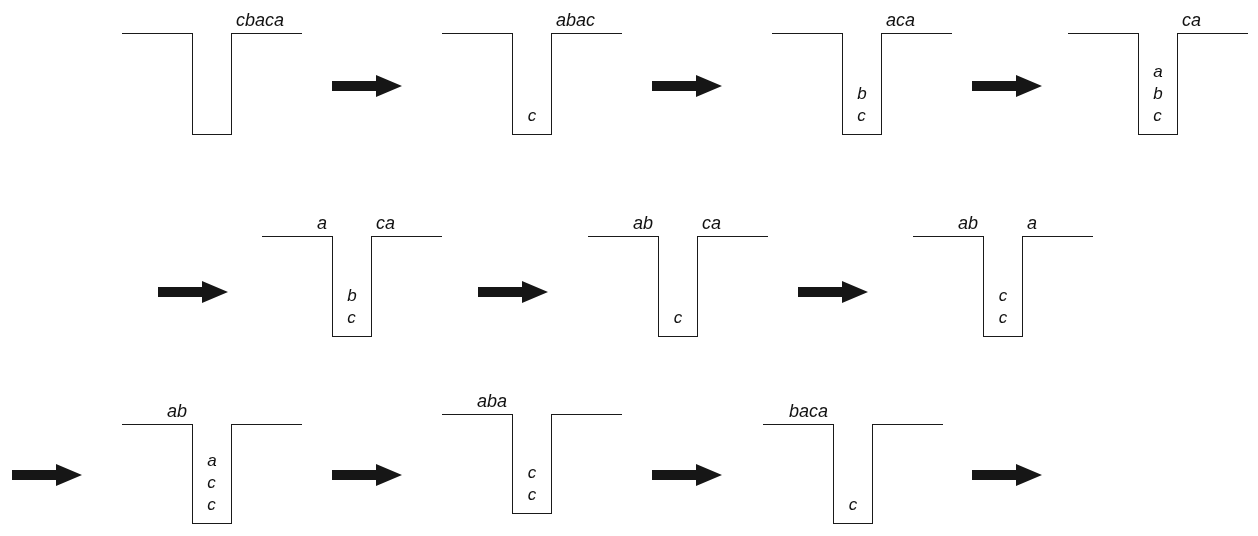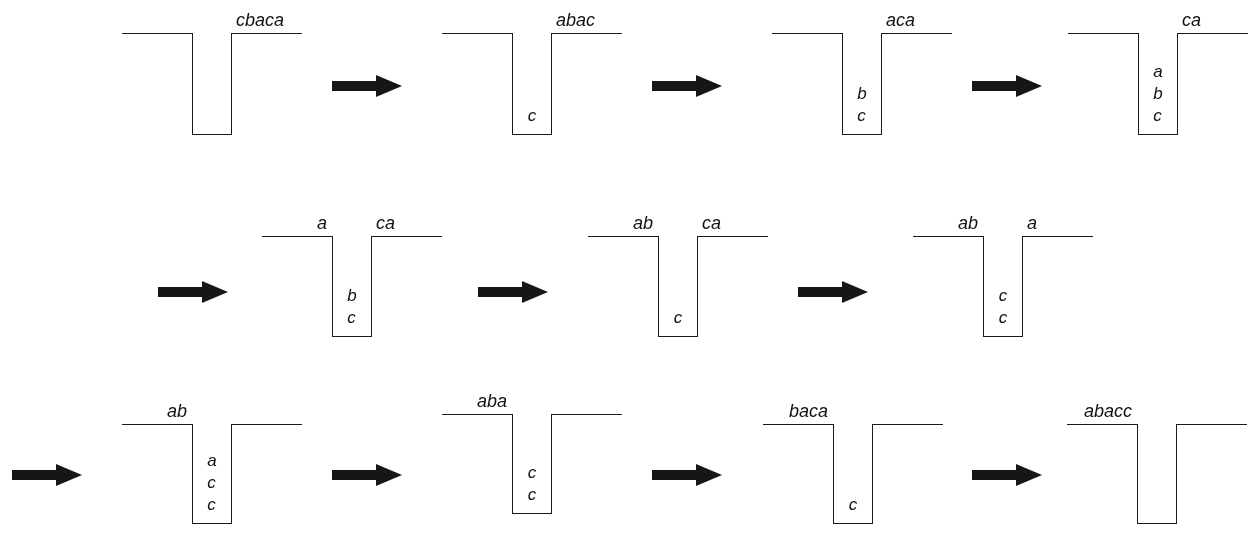--- a/index.html
+++ b/index.html
@@ -185,23 +185,14 @@
     <div class="pit">
       <div class="stack">c</div>
     </div>
     <div class="gl gl-r"></div>
   </div>
 
   <svg class="arrow" style="left:972px;top:464px" width="70" height="22" viewBox="0 0 70 22">
       <polygon points="0,6 44,6 44,0 70,11 44,22 44,16 0,16"></polygon>
     </svg>
 
-  <div class="well row3" style="left:1067px;top:400px">
-    <div class="lbl lbl-l">abacc</div>
-    <div class="lbl lbl-r"></div>
-    <div class="gl gl-l"></div>
-    <div class="pit">
-      <div class="stack"></div>
-    </div>
-    <div class="gl gl-r"></div>
-  </div>
 
 </div>
 
 </body></html>

